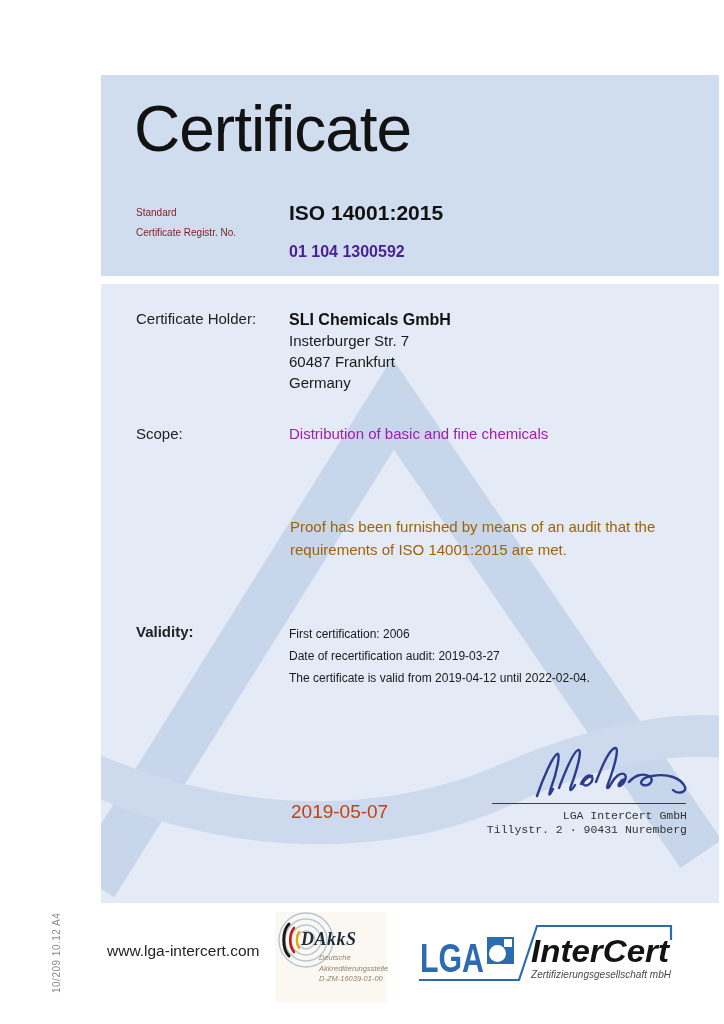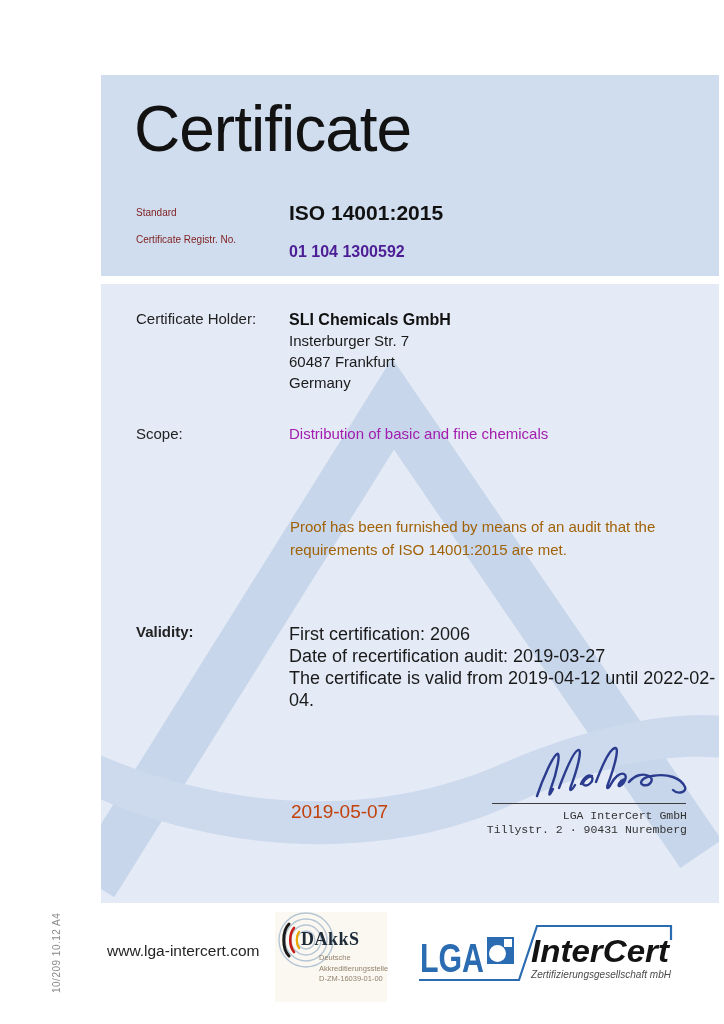--- a/index.html
+++ b/index.html
@@ -13,41 +13,41 @@
     transform:rotate(-90deg);transform-origin:0 0;
     font-size:10px;color:#8a8a8a;letter-spacing:.5px;white-space:nowrap;
   }
   
   .cert-header{position:absolute;left:72px;top:75px;width:618px;height:201px;background:#cfddee;}
   .title{position:absolute;left:33px;top:22px;font-size:64px;letter-spacing:-1px;color:#121212;line-height:1;}
   .lbl{font-size:10px;color:#7f1d1d;}
   .hdr-row-label{position:absolute;left:35px;white-space:nowrap;}
   .standard-label{top:132px;}
   .standard-value{position:absolute;left:188px;top:126px;font-size:21px;font-weight:bold;color:#111;white-space:nowrap;}
-  .reg-label{top:159px;text-align:center;}
+  .reg-label{top:152px;text-align:center;}
   .reg-value{position:absolute;left:188px;top:168px;font-size:16px;font-weight:bold;color:#4c1d95;white-space:nowrap;}
   
   .cert-body{position:absolute;left:72px;top:284px;width:618px;height:619px;background:#e4ebf6;overflow:hidden;}
   .watermark{position:absolute;left:0;top:0;}
   .row-label{position:absolute;left:35px;font-size:15px;color:#222;white-space:nowrap;}
   .holder-label{top:26px;}
   .holder-value{position:absolute;left:188px;top:25px;font-size:15px;line-height:21px;color:#1a1a1a;}
   .holder-name{font-size:16px;font-weight:bold;color:#111;}
   .scope-label{top:141px;}
   .scope-value{position:absolute;left:188px;top:141px;font-size:15px;color:#a21caf;white-space:nowrap;}
   .proof{position:absolute;left:189px;top:231px;width:384px;font-size:15px;line-height:23px;color:#a16207;}
   .validity-label{top:339px;font-weight:bold;}
-  .validity-value{position:absolute;left:188px;top:339px;width:430px;font-size:18px;line-height:22px;color:#1a1a1a;}
+  .validity-value{position:absolute;left:188px;top:339px;width:430px;font-size:12px;line-height:22px;color:#1a1a1a;}
   .issue-date{position:absolute;left:190px;top:517px;font-size:19px;color:#c2410c;}
   .signature-svg{position:absolute;left:428px;top:458px;}
   .sig-line{position:absolute;left:391px;top:519px;width:194px;border-top:1px solid #3c3c3c;}
   .signer{position:absolute;right:32px;top:525px;text-align:right;font-size:11.5px;line-height:14px;color:#333;font-family:Liberation Mono, monospace;}
   
   .website{position:absolute;left:78px;top:942px;font-size:15.5px;color:#242424;}
-  .dakks{position:absolute;left:246px;top:912px;width:112px;height:90px;background:#fbf8f1;}
+  .dakks{position:absolute;left:246px;top:912px;width:112px;height:90px;background:#fbf8f1;font-style:italic;}
   .dakks-arcs{position:absolute;left:0;top:0;}
   .dakks-word{position:absolute;left:26px;top:17px;font-family:"Liberation Serif","DejaVu Serif",serif;
     font-weight:bold;font-size:18px;color:#1d2a38;letter-spacing:.5px;}
   .dakks-sub{position:absolute;left:44px;top:41px;font-size:7.5px;line-height:10.5px;color:#93836f;white-space:nowrap;}
   .lga-logo{position:absolute;left:390px;top:916px;width:258px;height:70px;}
 </style>
 </head>
 <body>
 
 <div class="page">

